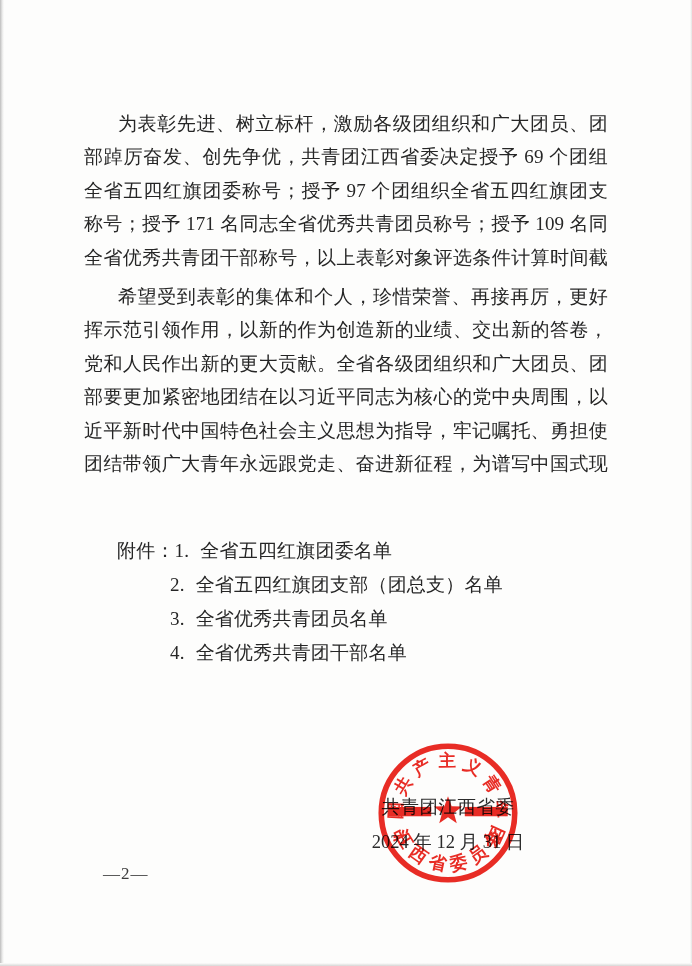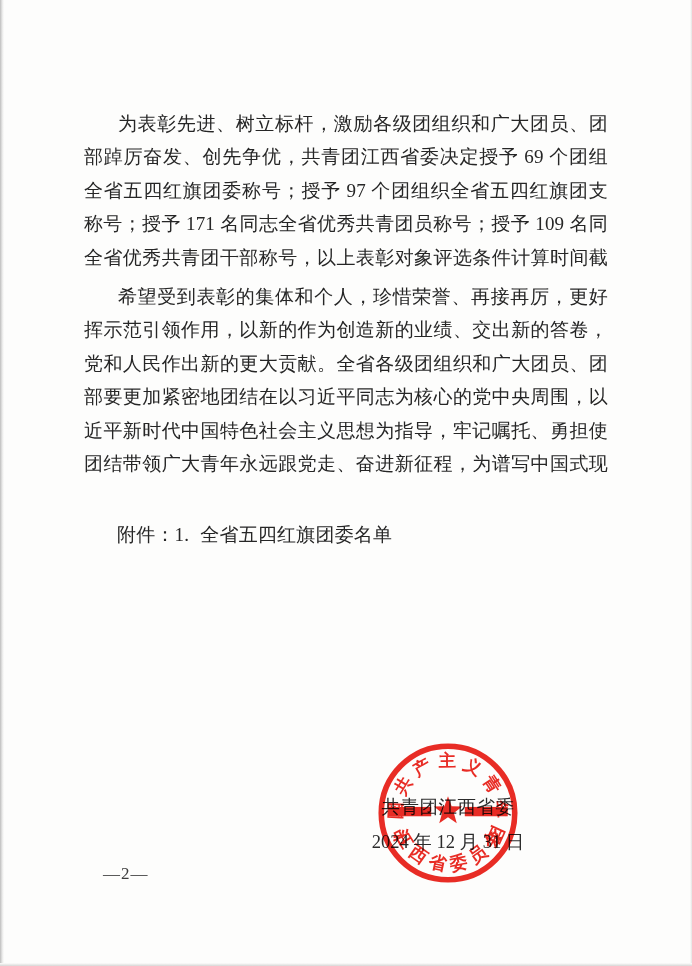--- a/index.html
+++ b/index.html
@@ -48,21 +48,21 @@
     white-space: normal;
     text-align: justify;
     text-align-last: justify;
     overflow: hidden;
     height: 33.4px;
   }
   .indent { padding-left: 34px; }
   .indent.jline { padding-left: 0; text-indent: 34px; }
 
   .attachment {
-    margin-top: 38px;
+    margin-top: 54px;
     line-height: 33.8px;
   }
   .att-first { padding-left: 33px; }
   .att-rest { padding-left: 86px; }
   .att-num { display: inline-block; margin-right: 11px; }
 
   .signature {
     position: absolute;
     left: 318px;
     top: 797px;
@@ -133,20 +133,29 @@
       <div class="line jline">党和人民作出新的更大贡献。全省各级团组织和广大团员、团干</div>
       <div class="line jline">部要更加紧密地团结在以习近平同志为核心的党中央周围，以习</div>
       <div class="line jline">近平新时代中国特色社会主义思想为指导，牢记嘱托、勇担使命，</div>
       <div class="line jline">团结带领广大青年永远跟党走、奋进新征程，为谱写中国式现代</div>
     </div>
 
     <div class="attachment">
       <div class="line att-first">
         <span>附件：</span><span class="att-num">1.</span><span>全省五四红旗团委名单</span>
       </div>
+      <div class="line att-rest">
+        <span class="att-num">2.</span><span>全省五四红旗团支部（团总支）名单</span>
+      </div>
+      <div class="line att-rest">
+        <span class="att-num">3.</span><span>全省优秀共青团员名单</span>
+      </div>
+      <div class="line att-rest">
+        <span class="att-num">4.</span><span>全省优秀共青团干部名单</span>
+      </div>
     </div>
   </div>
 
   <div class="signature">
     <div class="sig-org">共青团江西省委</div>
     <div class="sig-date">2024 年 12 月 31 日</div>
   </div>
 
   <svg class="seal" viewBox="0 0 150 150">
     <circle cx="75" cy="75" r="71.5" fill="none" stroke="#e8150d" stroke-width="6"></circle>

